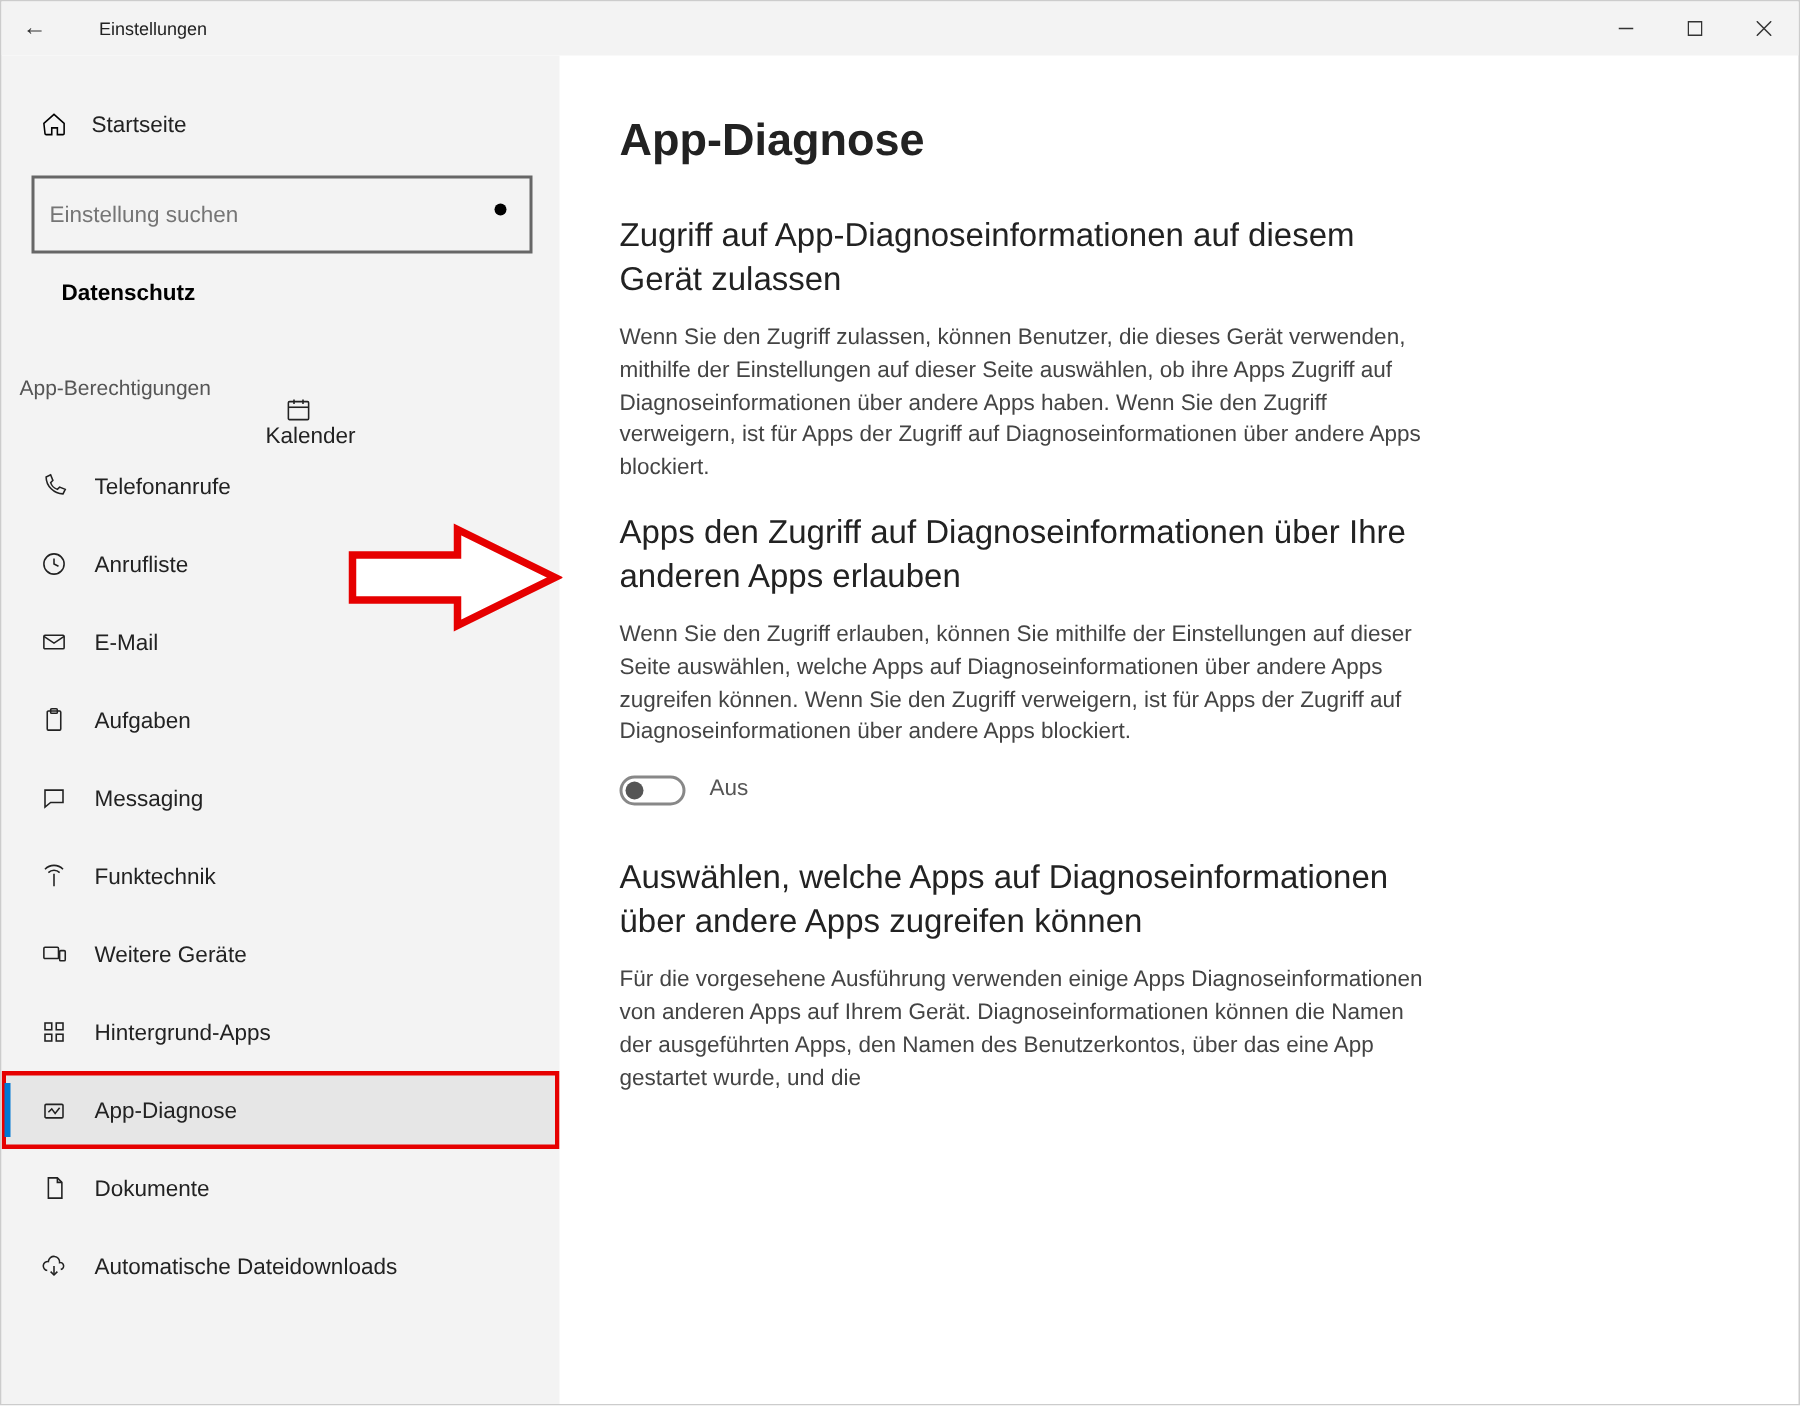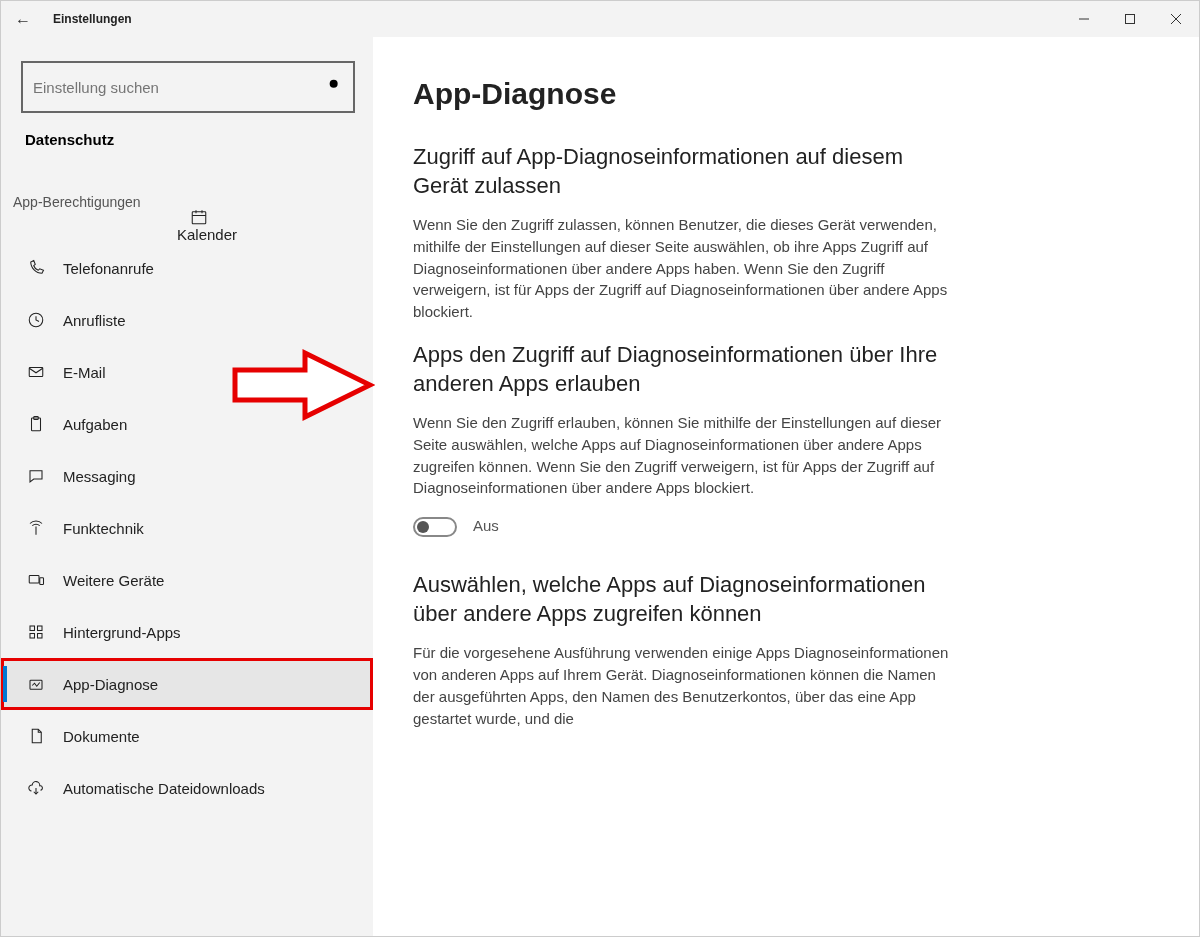--- a/index.html
+++ b/index.html
@@ -2,39 +2,39 @@
 <html><head>
 <meta charset="utf-8">
 <style>
   * { margin: 0; padding: 0; box-sizing: border-box; font-family: "Segoe UI", sans-serif; }
   body { width: 1200px; height: 937px; background: #fff; overflow: hidden; position: relative; }
 
   .window { width: 1200px; height: 937px; display: flex; flex-direction: column; border: 1px solid #ccc; }
 
   .titlebar { height: 36px; display: flex; align-items: center; background: #f3f3f3; position: relative; }
   .titlebar .back { width: 44px; text-align: center; font-size: 16px; color: #333; cursor: default; }
-  .titlebar .title { font-size: 12px; color: #222; margin-left: 8px; font-weight: bold; }
+  .titlebar .title { font-size: 12px; color: #222; margin-left: 21px; }
   .win-controls { position: absolute; right: 0; top: 0; display: flex; }
   .win-controls div { width: 46px; height: 36px; display: flex; align-items: center; justify-content: center; color: #333; }
   .win-controls svg { width: 10px; height: 10px; }
 
   .body { flex: 1; display: flex; overflow: hidden; }
 
   .sidebar { width: 372px; background: #f3f3f3; padding: 24px 0 0 0; overflow: hidden; position: relative; }
   .sidebar-inner { padding: 0 20px; }
 
   .home-row { display: flex; align-items: center; height: 44px; margin-bottom: 12px; padding-left: 4px; }
   .home-row .icon { width: 22px; display: flex; justify-content: center; }
   .home-row .label { font-size: 15px; color: #222; margin-left: 14px; }
 
   .searchbox { height: 52px; border: 2px solid #666; background: #fff0; display: flex; align-items: center; padding: 0 10px; margin: 0 0 18px 0; width: 334px; gap: 41px; }
   .searchbox input { flex: 1; border: none; background: transparent; outline: none; font-size: 15px; color: #666; }
   .searchbox .sicon { color: #333; }
 
-  .section-title { font-size: 15px; font-weight: 600; color: #000; margin-bottom: 46px; padding-left: 4px; }
+  .section-title { font-size: 15px; font-weight: 600; color: #000; margin-bottom: 46px; padding-left: 4px; margin-left: 16px; }
 
   .subheading { font-size: 14px; color: #555; padding: 0 0 6px 4px; margin-left: 8px; }
 
   .nav { margin-top: 0; }
   .nav-item { display: flex; align-items: center; height: 52px; padding-left: 24px; position: relative; }
   .nav-item .icon { width: 22px; display: flex; justify-content: center; color: #222; }
   .nav-item .label { font-size: 15px; color: #222; margin-left: 16px; }
   .nav-item.active::before { content: ""; position: absolute; left: 2px; top: 8px; bottom: 8px; width: 4px; background: #0078d4; }
   .nav-item.active { background: #e6e6e6; }
   .nav-item.highlighted { outline: 3px solid #e60000; outline-offset: -3px; }
@@ -80,20 +80,28 @@
             <line x1="0" y1="0" x2="10" y2="10" stroke="#333"></line>
             <line x1="10" y1="0" x2="0" y2="10" stroke="#333"></line>
           </svg>
         </div>
     </div>
   </div>
 
   <div class="body">
     <div class="sidebar">
       <div class="sidebar-inner">
+        <div class="home-row">
+          <span class="icon">
+              <svg viewBox="0 0 24 24">
+                <path d="M3 11 12 3l9 8v9a1 1 0 0 1-1 1h-5v-6H10v6H5a1 1 0 0 1-1-1z"></path>
+              </svg>
+            </span>
+          <span class="label">Startseite</span>
+        </div>
 
         <div class="searchbox">
           <input placeholder="Einstellung suchen" style="">
           <span class="sicon"><svg viewBox="0 0 24 24" width="16" height="16">
                 <circle cx="10" cy="10" r="6"></circle>
                 <line x1="15" y1="15" x2="20" y2="20"></line>
               </svg></span>
         </div>
 
         <div class="section-title">Datenschutz</div>

